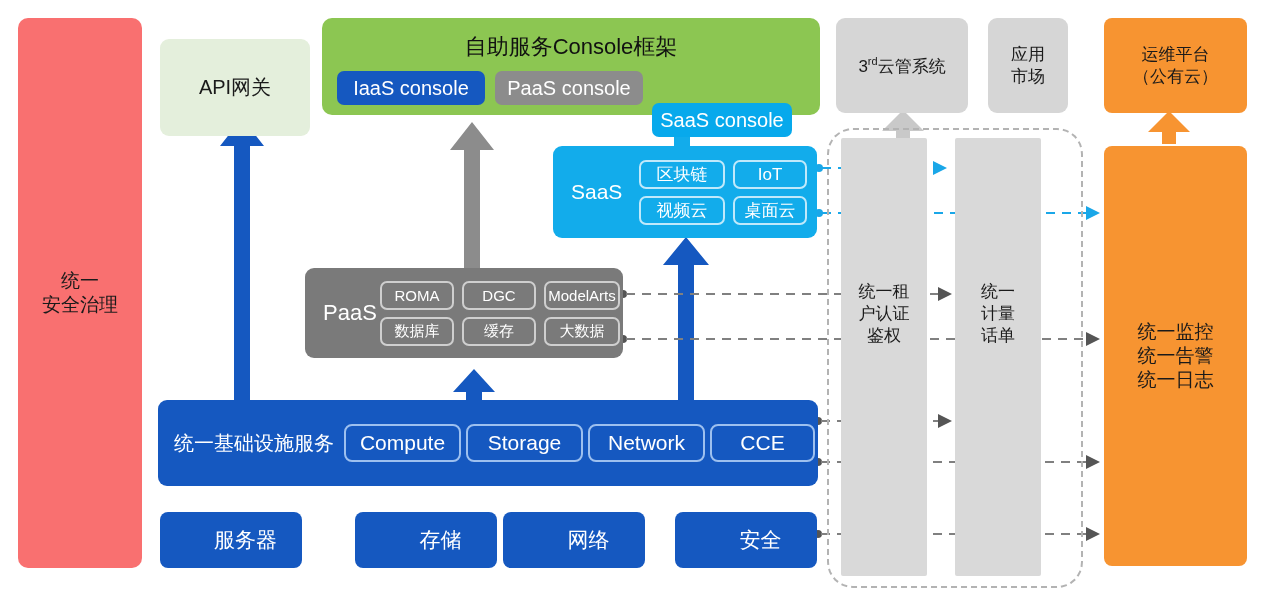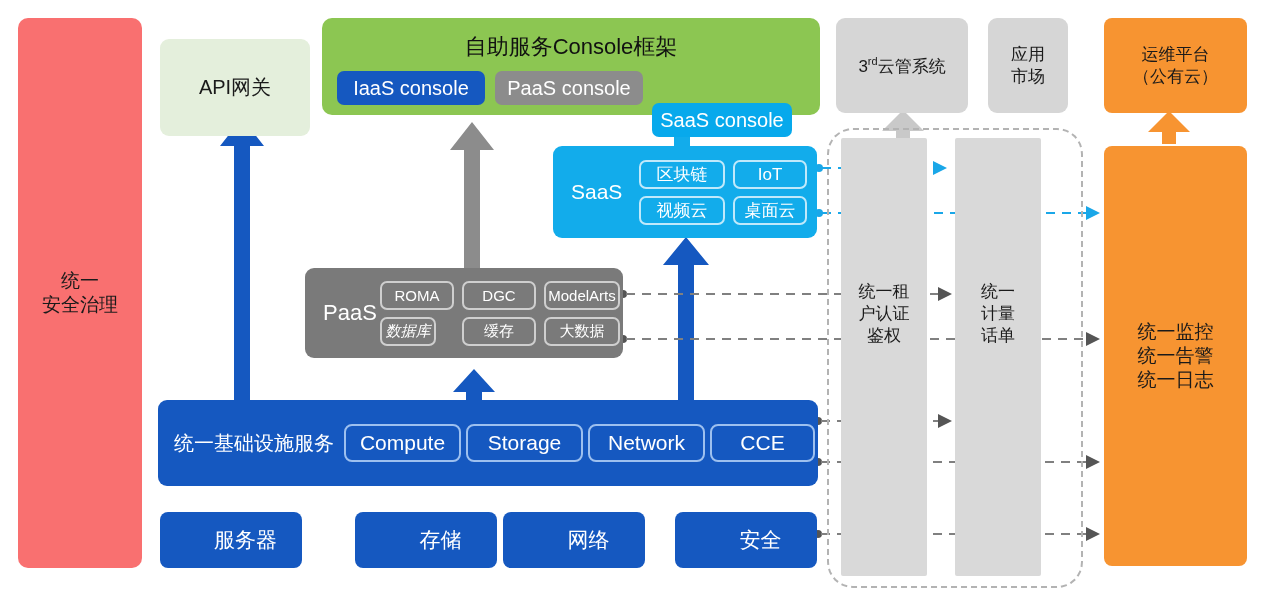--- a/index.html
+++ b/index.html
@@ -175,21 +175,21 @@
     <div class="saas-chip" style="left:180px;top:14px;width:74px;">IoT</div>
     <div class="saas-chip" style="left:86px;top:50px;width:86px;">视频云</div>
     <div class="saas-chip" style="left:180px;top:50px;width:74px;">桌面云</div>
   </div>
 
   <div class="paas-frame" style="position:absolute;left:305px;top:268px;width:318px;height:90px;">
     <div class="paas-label">PaaS</div>
     <div class="paas-chip" style="left:75px;top:13px;width:74px;">ROMA</div>
     <div class="paas-chip" style="left:157px;top:13px;width:74px;">DGC</div>
     <div class="paas-chip" style="left:239px;top:13px;width:76px;">ModelArts</div>
-    <div class="paas-chip" style="left:75px;top:49px;width:56px;font-style:italic;">数据库</div>
+    <div class="paas-chip" style="left:75px;top:49px;width:74px;">数据库</div>
     <div class="paas-chip" style="left:157px;top:49px;width:74px;">缓存</div>
     <div class="paas-chip" style="left:239px;top:49px;width:76px;">大数据</div>
   </div>
 
   <div class="infra-frame" style="position:absolute;left:158px;top:400px;width:660px;height:86px;">
     <div class="infra-label">统一基础设施服务</div>
     <div class="infra-chip" style="left:186px;top:24px;width:117px;">Compute</div>
     <div class="infra-chip" style="left:308px;top:24px;width:117px;">Storage</div>
     <div class="infra-chip" style="left:430px;top:24px;width:117px;">Network</div>
     <div class="infra-chip" style="left:552px;top:24px;width:105px;">CCE</div>

